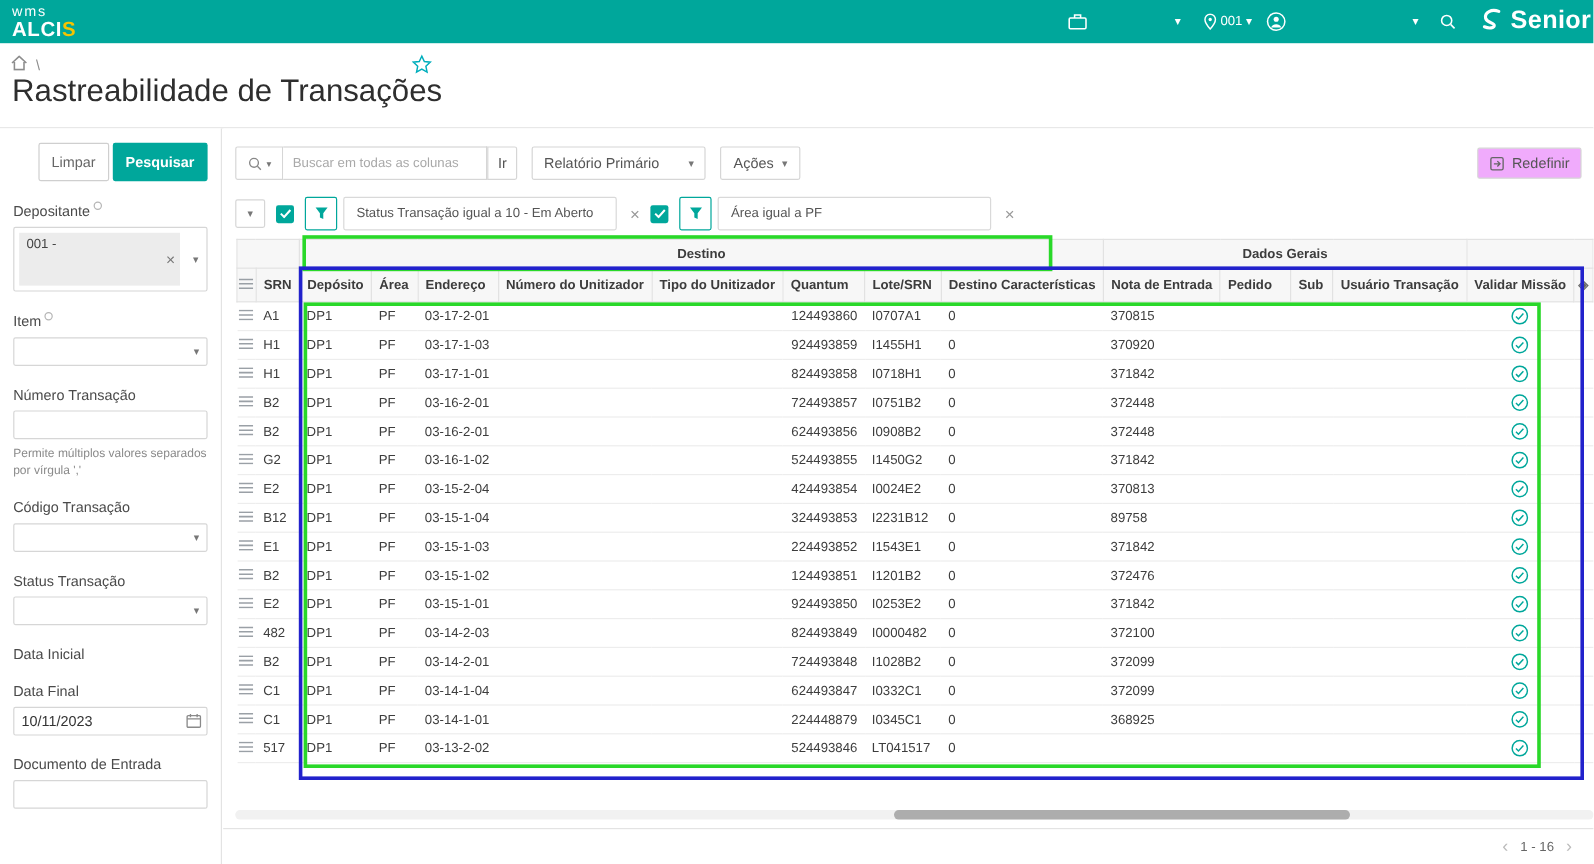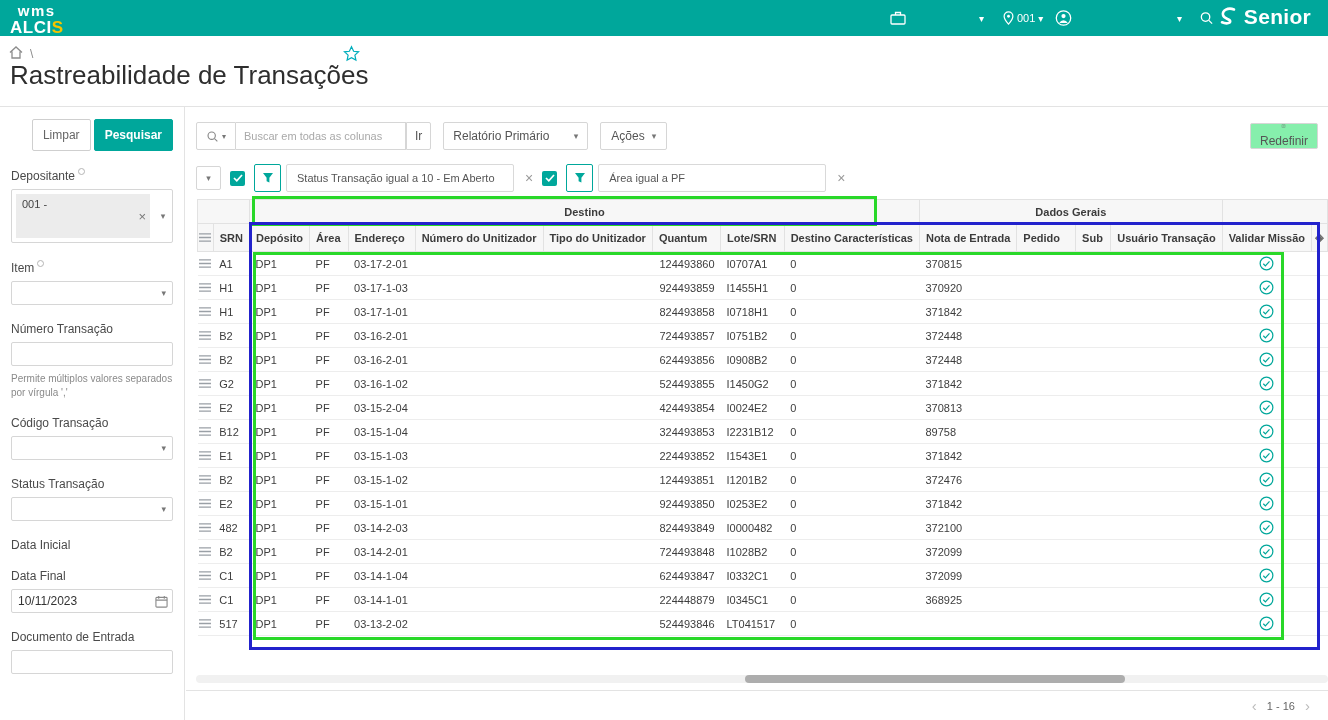--- a/index.html
+++ b/index.html
@@ -3,25 +3,25 @@
 <meta charset="utf-8">
 <style>
   * { box-sizing: border-box; }
   body {
     margin:0; width:1328px; height:720px; position:relative; overflow:hidden;
     font-family:"Liberation Sans", sans-serif; background:#fff; color:#333;
   }
   
   .topbar { position:absolute; top:0; left:0; width:100%; height:36px; background:#00a79b; z-index:10; }
   .logo { position:absolute; left:10px; top:3px; line-height:1; color:#fff; }
-  .logo .wms { font-size:15px; font-weight:bold; letter-spacing:1.5px;text-align:center; }
+  .logo .wms { font-size:12px; font-weight:normal; letter-spacing:1.5px; }
   .logo .alcis { font-size:17px; font-weight:bold; letter-spacing:.5px; margin-top:1px; }
   .logo .alcis .s { color:#f5c400; }
   .tb-ico { position:absolute; top:50%; transform:translateY(-50%); display:flex; align-items:center; gap:3px; color:#fff; font-size:10px; cursor:pointer; }
-  .senior { position:absolute; right:17px; top:5px; display:flex; align-items:flex-start; gap:4px; color:#fff; font-size:21px; font-weight:bold; letter-spacing:.3px; }
+  .senior { position:absolute; right:2px; top:5px; display:flex; align-items:flex-start; gap:4px; color:#fff; font-size:21px; font-weight:bold; letter-spacing:.3px; }
   
   .breadcrumb { position:absolute; top:46px; left:9px; display:flex; align-items:center; gap:7px; color:#8c8c8c; font-size:12px; }
   .fav-star { position:absolute; left:343px; top:45px; cursor:pointer; }
   .title { position:absolute; top:60px; left:10px; margin:0; font-size:26px; font-weight:400; color:#2e2e2e; }
   .divider { position:absolute; top:106px; left:0; width:100%; height:1px; background:#e3e3e3; }
   
   .sidebar { position:absolute; top:107px; left:0; width:185px; bottom:0; border-right:1px solid #e3e3e3; padding:12px 11px; background:#fff; }
   .side-btns { display:flex; justify-content:flex-end; gap:3px; }
   .btn { font-size:12px; height:32px; padding:0 10px; border:1px solid #cfcfcf; background:#fff; color:#666; border-radius:2px; cursor:pointer; font-family:inherit; }
   .btn.primary { background:#00a79b; border-color:#00a79b; color:#fff; font-weight:bold; }
@@ -43,21 +43,21 @@
   .toolbar { position:absolute; top:14px; left:10px; right:10px; height:30px; display:flex; align-items:center; gap:12px; }
   .search-group { display:flex; height:28px; }
   .sg-left { width:40px; border:1px solid #d6d6d6; border-radius:2px 0 0 2px; display:flex; align-items:center; justify-content:center; gap:3px; color:#777; font-size:8px; background:#fff; cursor:pointer; }
   .sg-input { width:170px; border:1px solid #d6d6d6; border-left:none; font-size:11px; padding:0 8px; color:#555; font-family:inherit; }
   .sg-input::placeholder { color:#a9a9a9; }
   .sg-ir { border:1px solid #d6d6d6; background:#fff; font-size:12px; color:#555; padding:0 8px; cursor:pointer; font-family:inherit; border-radius:0 2px 2px 0; }
   .select { height:28px; min-width:145px; border:1px solid #d6d6d6; border-radius:2px; display:flex; align-items:center; padding:0 9px; font-size:12px; color:#555; background:#fff; cursor:pointer; }
   .select .chev { margin-left:auto; color:#777; font-size:9px; padding-left:18px; }
   .acoes { height:28px; border:1px solid #d6d6d6; border-radius:2px; display:flex; align-items:center; gap:7px; padding:0 10px; font-size:12px; color:#555; background:#fff; cursor:pointer; }
   .acoes .chev { font-size:9px; color:#777; }
-  .redefinir { margin-left:auto; height:26px; border:1px solid #d6d6d6; border-radius:2px; display:flex; align-items:center; gap:6px; padding:0 9px; font-size:12px; color:#555; background:#86efac; cursor:pointer;flex-direction:column; }
+  .redefinir { margin-left:auto; height:26px; border:1px solid #d6d6d6; border-radius:2px; display:flex; align-items:center; gap:6px; padding:0 9px; font-size:12px; color:#555; background:#f0abfc; cursor:pointer; }
   .filterbar { position:absolute; top:56px; left:10px; display:flex; align-items:center; gap:9px; height:30px; }
   .dd-btn { width:25px; height:24px; border:1px solid #d6d6d6; border-radius:2px; display:flex; align-items:center; justify-content:center; color:#777; font-size:9px; background:#fff; cursor:pointer; }
   .chk { width:15px; height:15px; background:#00a79b; border-radius:2px; display:flex; align-items:center; justify-content:center; cursor:pointer; flex:none; }
   .funnel-box { width:27px; height:28px; border:1px solid #00a79b; border-radius:2px; display:flex; align-items:center; justify-content:center; background:#fff; cursor:pointer; }
   .chip { height:28px; width:228px; border:1px solid #d9d9d9; border-radius:2px; background:#fff; display:flex; align-items:center; padding:0 10px; font-size:11px; color:#555; margin-left:-4px; }
   .chip-x { color:#999; font-size:14px; cursor:pointer; margin-left:2px; }
   
   .grid { position:absolute; top:92px; left:11px; border-collapse:collapse; table-layout:fixed; font-size:11px; }
   .grid th { background:#f7f7f7; border:1px solid #e2e2e2; font-weight:bold; color:#3c3c3c; height:28px; padding:0 6px; text-align:left; white-space:nowrap; overflow:hidden; }
   .grid .group-row th { height:24px; text-align:center; }

